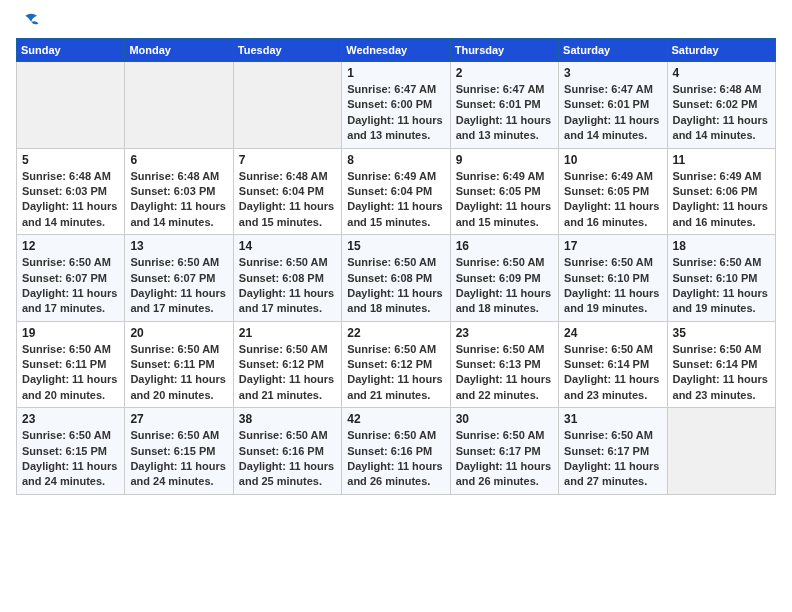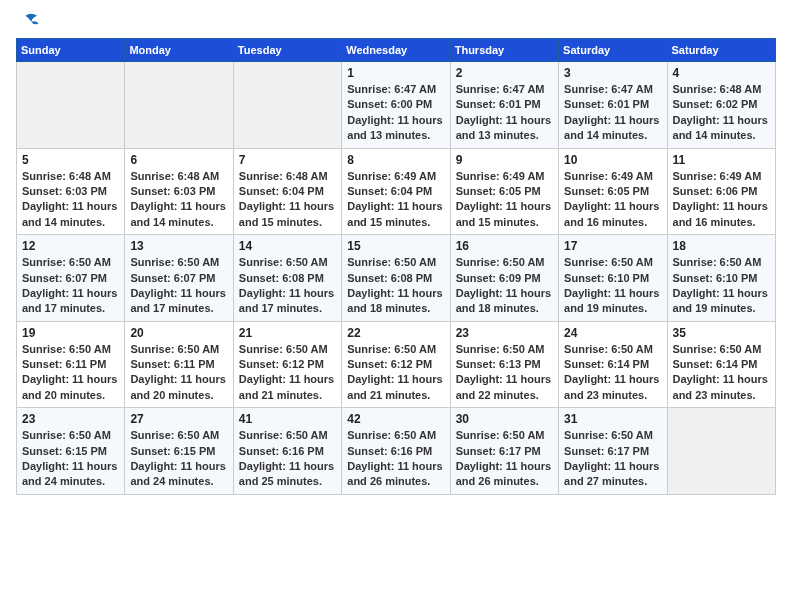--- a/index.html
+++ b/index.html
@@ -330,21 +330,21 @@
 and 24 minutes.</div>
           </td>
           <td>
             <span class="day-num">27</span>
             <div class="day-info" style="white-space: pre-line;">Sunrise: 6:50 AM
 Sunset: 6:15 PM
 Daylight: 11 hours
 and 24 minutes.</div>
           </td>
           <td>
-            <span class="day-num">41</span>
+            <span class="day-num">38</span>
             <div class="day-info" style="white-space: pre-line;">Sunrise: 6:50 AM
 Sunset: 6:16 PM
 Daylight: 11 hours
 and 25 minutes.</div>
           </td>
           <td>
             <span class="day-num">42</span>
             <div class="day-info" style="white-space: pre-line;">Sunrise: 6:50 AM
 Sunset: 6:16 PM
 Daylight: 11 hours

